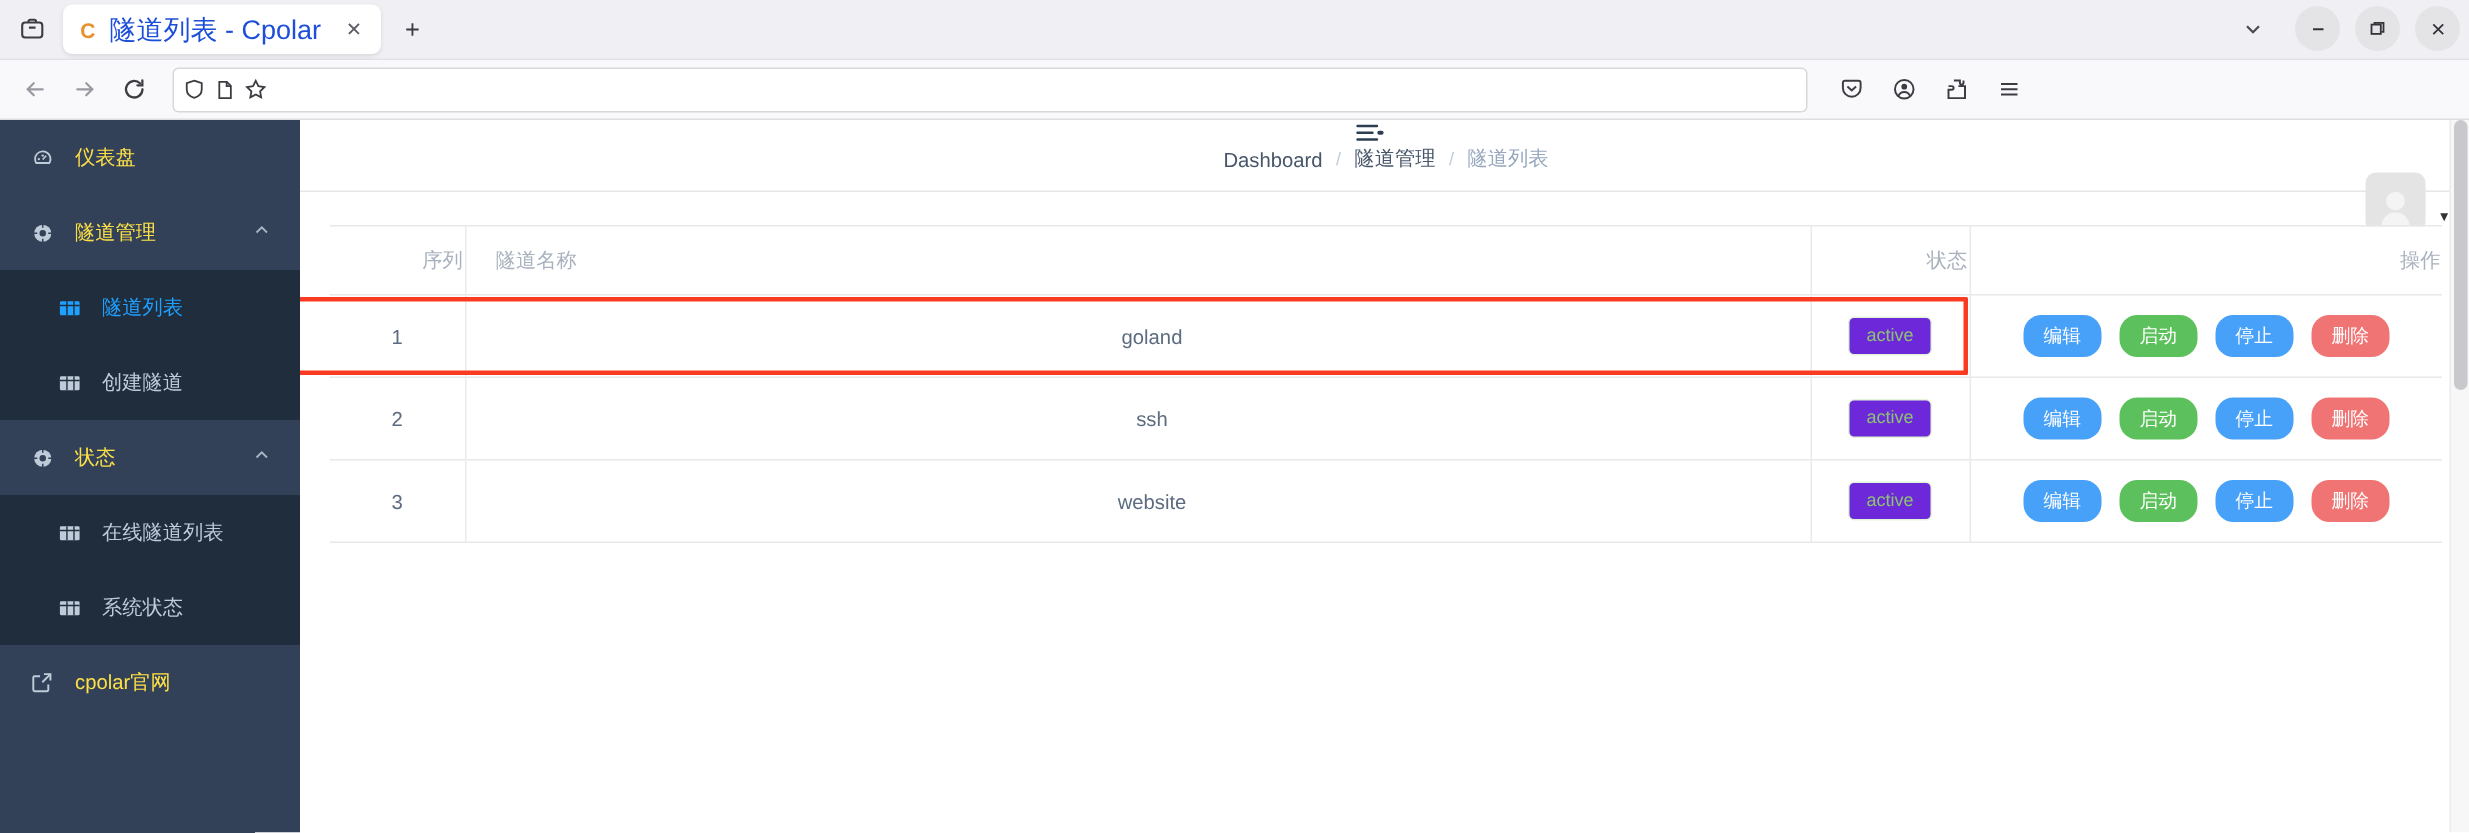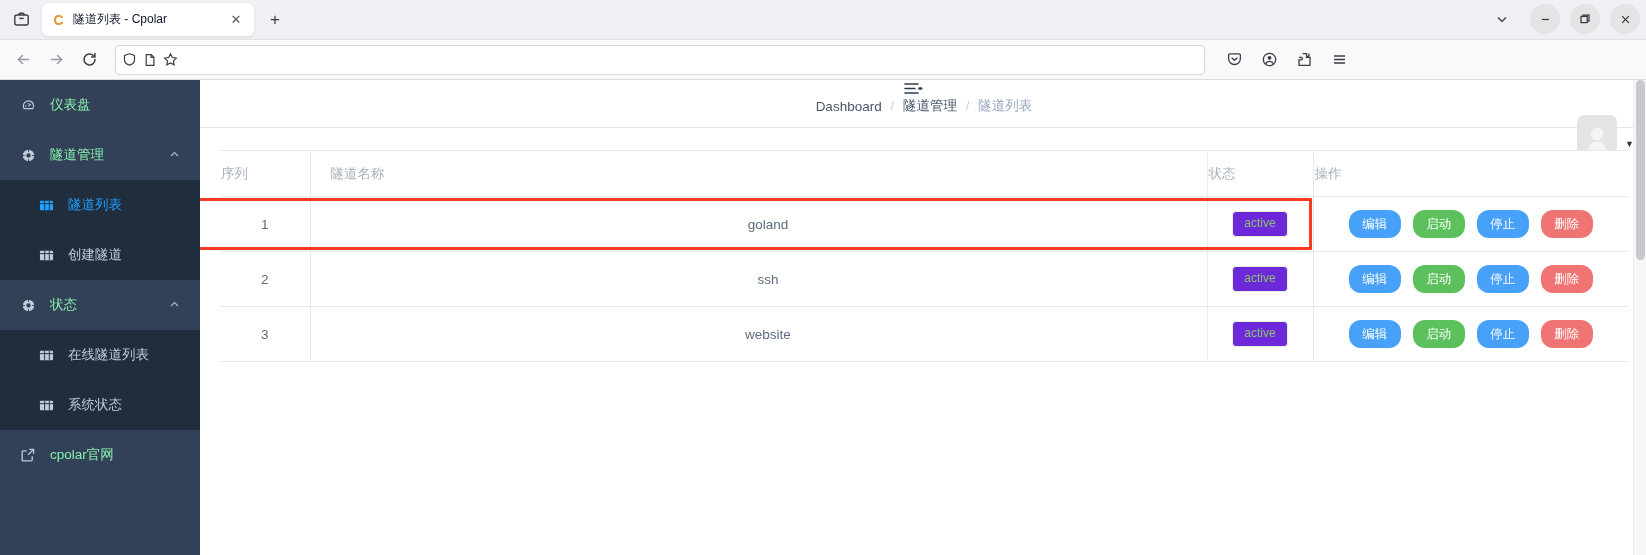--- a/index.html
+++ b/index.html
@@ -31,21 +31,21 @@
     display: flex; align-items: center; gap: 7px;
     padding: 0 9px;
     box-shadow: 0 1px 3px rgba(0,0,0,.10);
     position: relative;
   }
   .tab-fav {
     color: #e8912d; font-size: 14px; font-weight: 700; line-height:1;
     width: 15px; text-align:center;
   }
   .tab-title {
-    flex: 1; font-size: 12px; color: #0f172a;
+    flex: 1; font-size: 18px; color: #1d4ed8;
     white-space: nowrap; overflow: hidden; text-overflow: ellipsis;
   }
   .tab-close {
     width: 18px; height: 18px; border-radius: 3px;
     display:flex;align-items:center;justify-content:center;
     color:#5b5b66; font-size:13px; line-height:1;
   }
   .newtab {
     width: 30px; height: 30px; margin-bottom: 4px; margin-left: 6px;
     display:flex;align-items:center;justify-content:center;
@@ -93,21 +93,21 @@
   .app { display: flex; height: 475px; position: relative; background:#fff; }
 
   .sidebar {
     width: 200px; background: #324157; flex-shrink: 0;
     height: 475px; overflow: hidden;
     position: relative;
   }
   .menu-item {
     height: 50px; display: flex; align-items: center;
     padding: 0 20px; gap: 14px;
-    color: #86efac; font-size: 13.5px; cursor: pointer;
+    color: #fde047; font-size: 13.5px; cursor: pointer;
   }
   .menu-item .mi-ico { width: 16px; display:flex; align-items:center; justify-content:center; flex-shrink:0; }
   .menu-item .mi-label { flex: 1; white-space: nowrap; }
   .menu-item .mi-arrow { font-size: 11px; color: #bfcbd9; opacity:.85; }
   .submenu { background: #1f2d3d; }
   .sub-item {
     height: 50px; display:flex; align-items:center;
     padding: 0 20px 0 38px; gap: 14px;
     color: #bfcbd9; font-size: 13.5px; cursor: pointer;
   }
@@ -134,21 +134,21 @@
     display:flex; align-items:flex-end; justify-content:center; overflow:hidden;
   }
   .caret { color:#333; font-size: 9px; align-self: flex-end; margin-bottom: 6px;}
 
   .tablewrap { padding: 22px 18px 0 20px; position: relative; }
   table.tbl { width: 100%; border-collapse: collapse; table-layout: fixed; }
   table.tbl th {
     font-weight: 400; font-size: 13.5px; color: #a8b1bd;
     height: 46px; border-bottom: 1px solid #e8e8e8;
     border-top: 1px solid #e8e8e8;
-    text-align: left; background:#fff;
+    text-align: right; background:#fff;
   }
   table.tbl th.lft { text-align: left; padding-left: 20px; }
   table.tbl td {
     height: 55px; font-size: 13.5px; color: #5c6b7f;
     border-bottom: 1px solid #e8e8e8; text-align: center;
     vertical-align: middle;
   }
   table.tbl td.lft { text-align: center; padding-left: 20px; }
   .vdiv { border-left: 1px solid #eaeaea; margin-left: 16px; }
 

